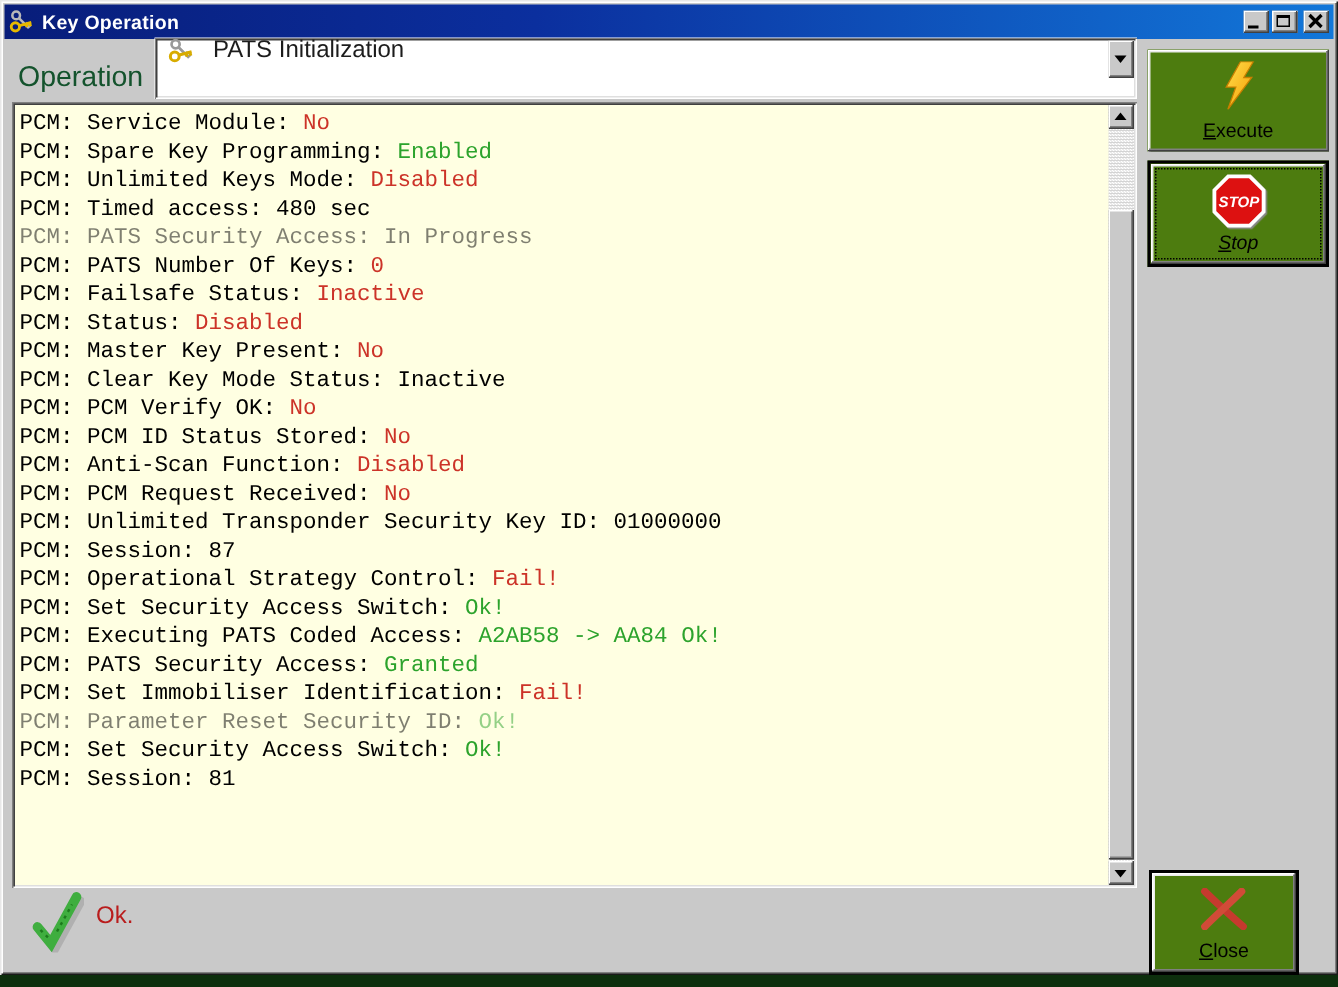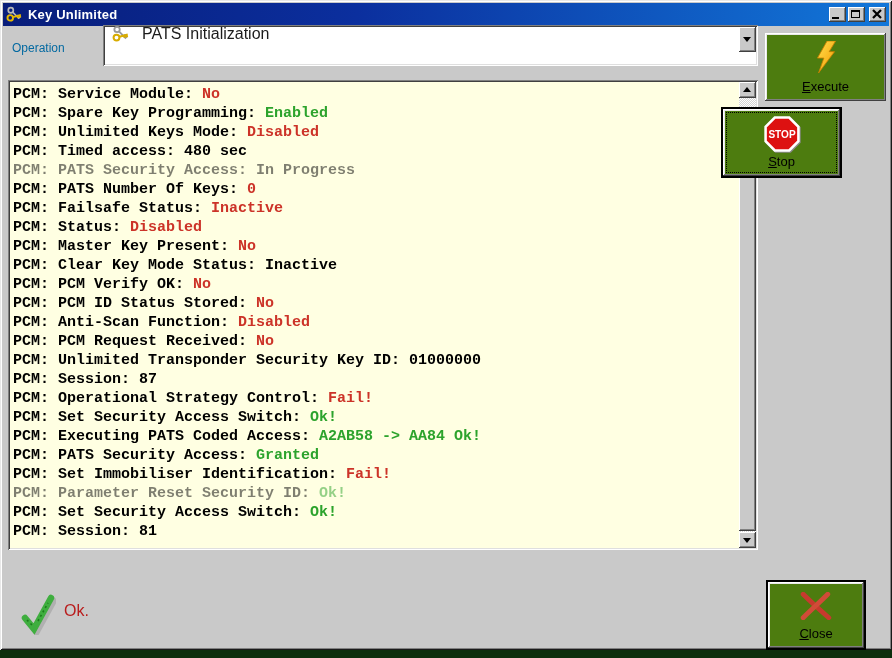--- a/index.html
+++ b/index.html
@@ -30,45 +30,44 @@
   .tb-btns { display:flex; align-items:center; gap:2px; }
   .tb-btn {
     width:17px; height:15px; background:#c9c9c9; position:relative;
     box-shadow: inset -1px -1px 0 #404040, inset 1px 1px 0 #ffffff, inset -2px -2px 0 #808080;
   }
   .tb-btn.close-btn { margin-left:2px; }
   .glyph-min { position:absolute; left:3px; bottom:3px; width:7px; height:2px; background:#000; }
   .glyph-max { position:absolute; left:3px; top:3px; width:9px; height:8px; border:1px solid #000; border-top:2px solid #000; }
   .glyph-x   { position:absolute; left:2px; top:1px; }
   
-  .op-label { position:absolute; left:12px; top:41px; font-size:12px; color:#0369a1; }
+  .op-label { position:absolute; left:12px; top:41px; font-size:19px; color:#14532d; }
   .combo {
     position:absolute; left:103px; top:25px; width:655px; height:41px;
     background:#ffffff;
     box-shadow: inset 1px 1px 0 #808080, inset -1px -1px 0 #ffffff,
                 inset 2px 2px 0 #404040, inset -2px -2px 0 #dfdfdf;
     display:flex; 
   }
   .combo .keys { width:18px; height:18px; margin-left:9px; flex:0 0 auto; }
   .combo .combo-text { font-size:16px; color:#1c1c1c; margin-left:12px; flex:1 1 auto; white-space:nowrap; }
   .combo-arrow-btn {
     position:absolute; right:2px; top:2px; width:17px; height:25px; background:#c9c9c9;
     box-shadow: inset -1px -1px 0 #404040, inset 1px 1px 0 #ffffff, inset -2px -2px 0 #808080;
   }
   .combo-arrow-btn::after {
     content:""; position:absolute; left:4px; top:10px;
     border-left:4px solid transparent; border-right:4px solid transparent; border-top:5px solid #000;
   }
   
   .logbox {
-    position:absolute; left:8px; top:80px; width:750px; height:470px;
+    position:absolute; left:8px; top:68px; width:750px; height:524px;
     background:var(--log-bg,#ffffe2);
     box-shadow: inset 1px 1px 0 #808080, inset -1px -1px 0 #ffffff,
                 inset 2px 2px 0 #404040, inset -2px -2px 0 #dfdfdf;
-    font-weight: bold;
   }
   .log-lines {
     position:absolute; left:5px; top:5px; right:22px; bottom:3px; overflow:hidden;
     font-family:"Liberation Mono","DejaVu Sans Mono",monospace;
     font-size:15px; line-height:19px; color:#000; white-space:pre;
   }
   .log-line { height:19px; }
   .log-line.faded { opacity:.5; filter:blur(.4px); }
   .val-red   { color:var(--log-red,#cc3328); }
   .val-green { color:var(--log-green,#2ca32c); }
@@ -96,21 +95,21 @@
   
   .act-btn {
     position:absolute; background:#4d7c0f; text-align:center;
     font-size:13px; color:#000;
     box-shadow: inset -1px -1px 0 #404040, inset 1px 1px 0 #ffffff,
                 inset -2px -2px 0 #808080, inset 2px 2px 0 #e9e9e9;
   }
   .act-btn .icon-wrap { position:absolute; left:0; right:0; display:flex; justify-content:center; }
   .act-btn .btn-label { position:absolute; left:0; right:0; bottom:7px; }
   .btn-execute { left:765px; top:33px;  width:121px; height:68px; }
-  .btn-stop    { left:721px; top:107px; width:121px; height:71px; border:2px solid #000; }
+  .btn-stop    { left:765px; top:107px; width:121px; height:71px; border:2px solid #000;font-style:italic; }
   .btn-close   { left:766px; top:580px; width:100px; height:70px; border:2px solid #000; }
   .focus-rect { position:absolute; left:3px; top:3px; right:3px; bottom:3px; border:1px dotted #000; pointer-events:none; }
   .btn-execute .icon-wrap { top:8px; }
   .btn-stop .icon-wrap    { top:7px; }
   .btn-close .icon-wrap   { top:10px; }
   
   .status-check { position:absolute; left:18px; top:591px; width:38px; height:44px; }
   .status-text  { position:absolute; left:64px; top:602px; font-size:16px; color:#b91c1c; }
   u { text-decoration:underline; }
 </style>
@@ -123,21 +122,21 @@
     <svg class="app-icon" viewBox="0 0 16 16">
       <g fill="none" stroke="#b8b8b8" stroke-width="1.6">
         <circle cx="4.5" cy="4" r="2.4"></circle>
         <path d="M6.4 5.9 L12.5 12 M10.4 9.9 l1.4-1.4 M12 11.5 l1.4-1.4"></path>
       </g>
       <g fill="none" stroke="#e6b800" stroke-width="1.8">
         <circle cx="4" cy="11.2" r="2.6"></circle>
         <path d="M6.6 10.4 L14 8.4 M10.8 9.3 l.5 2.1 M13 8.7 l.5 2.1"></path>
       </g>
     </svg>
-    <div class="title-text">Key Unlimited</div>
+    <div class="title-text">Key Operation</div>
     <div class="tb-btns">
       <div class="tb-btn">
           <div class="glyph-min"></div>
         </div>
       <div class="tb-btn">
           <div class="glyph-max"></div>
         </div>
       <div class="tb-btn close-btn">
         <svg class="glyph-x" width="12" height="12" viewBox="0 0 12 12">
           <path d="M2 2 L10 10 M10 2 L2 10" stroke="#000" stroke-width="2.2"></path>

